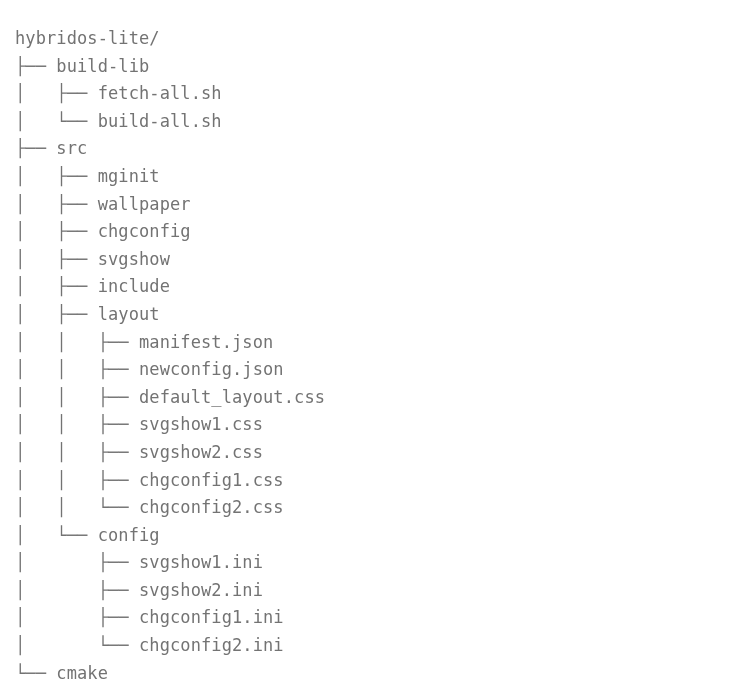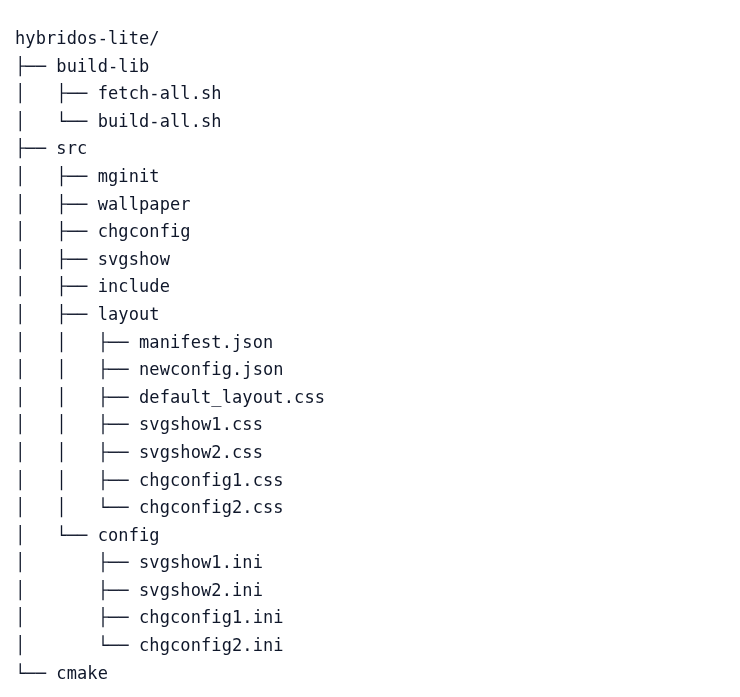--- a/index.html
+++ b/index.html
@@ -16,21 +16,21 @@
   }
   #tree-output {
     padding: 12px 0 0 15px;
     box-sizing: border-box;
   }
   .tree-line {
     font-family: "DejaVu Sans Mono", "Liberation Mono", monospace;
     font-size: 17px;
     line-height: 27.6px;
     height: 27.6px;
-    color: #0f172a;
+    color: #737373;
     white-space: pre;
     letter-spacing: 0.1px;
     -webkit-font-smoothing: antialiased;
   }
 </style>
 </head>
 <body style="background: rgb(255, 255, 255);">
 
 <pre id="tree-output" style="color: rgb(43, 43, 43);"><div class="tree-line">hybridos-lite/</div><div class="tree-line">├── build-lib</div><div class="tree-line">│   ├── fetch-all.sh</div><div class="tree-line">│   └── build-all.sh</div><div class="tree-line">├── src</div><div class="tree-line">│   ├── mginit</div><div class="tree-line">│   ├── wallpaper</div><div class="tree-line">│   ├── chgconfig</div><div class="tree-line">│   ├── svgshow</div><div class="tree-line">│   ├── include</div><div class="tree-line">│   ├── layout</div><div class="tree-line">│   │   ├── manifest.json</div><div class="tree-line">│   │   ├── newconfig.json</div><div class="tree-line">│   │   ├── default_layout.css</div><div class="tree-line">│   │   ├── svgshow1.css</div><div class="tree-line">│   │   ├── svgshow2.css</div><div class="tree-line">│   │   ├── chgconfig1.css</div><div class="tree-line">│   │   └── chgconfig2.css</div><div class="tree-line">│   └── config</div><div class="tree-line">│       ├── svgshow1.ini</div><div class="tree-line">│       ├── svgshow2.ini</div><div class="tree-line">│       ├── chgconfig1.ini</div><div class="tree-line">│       └── chgconfig2.ini</div><div class="tree-line">└── cmake</div></pre>
 

